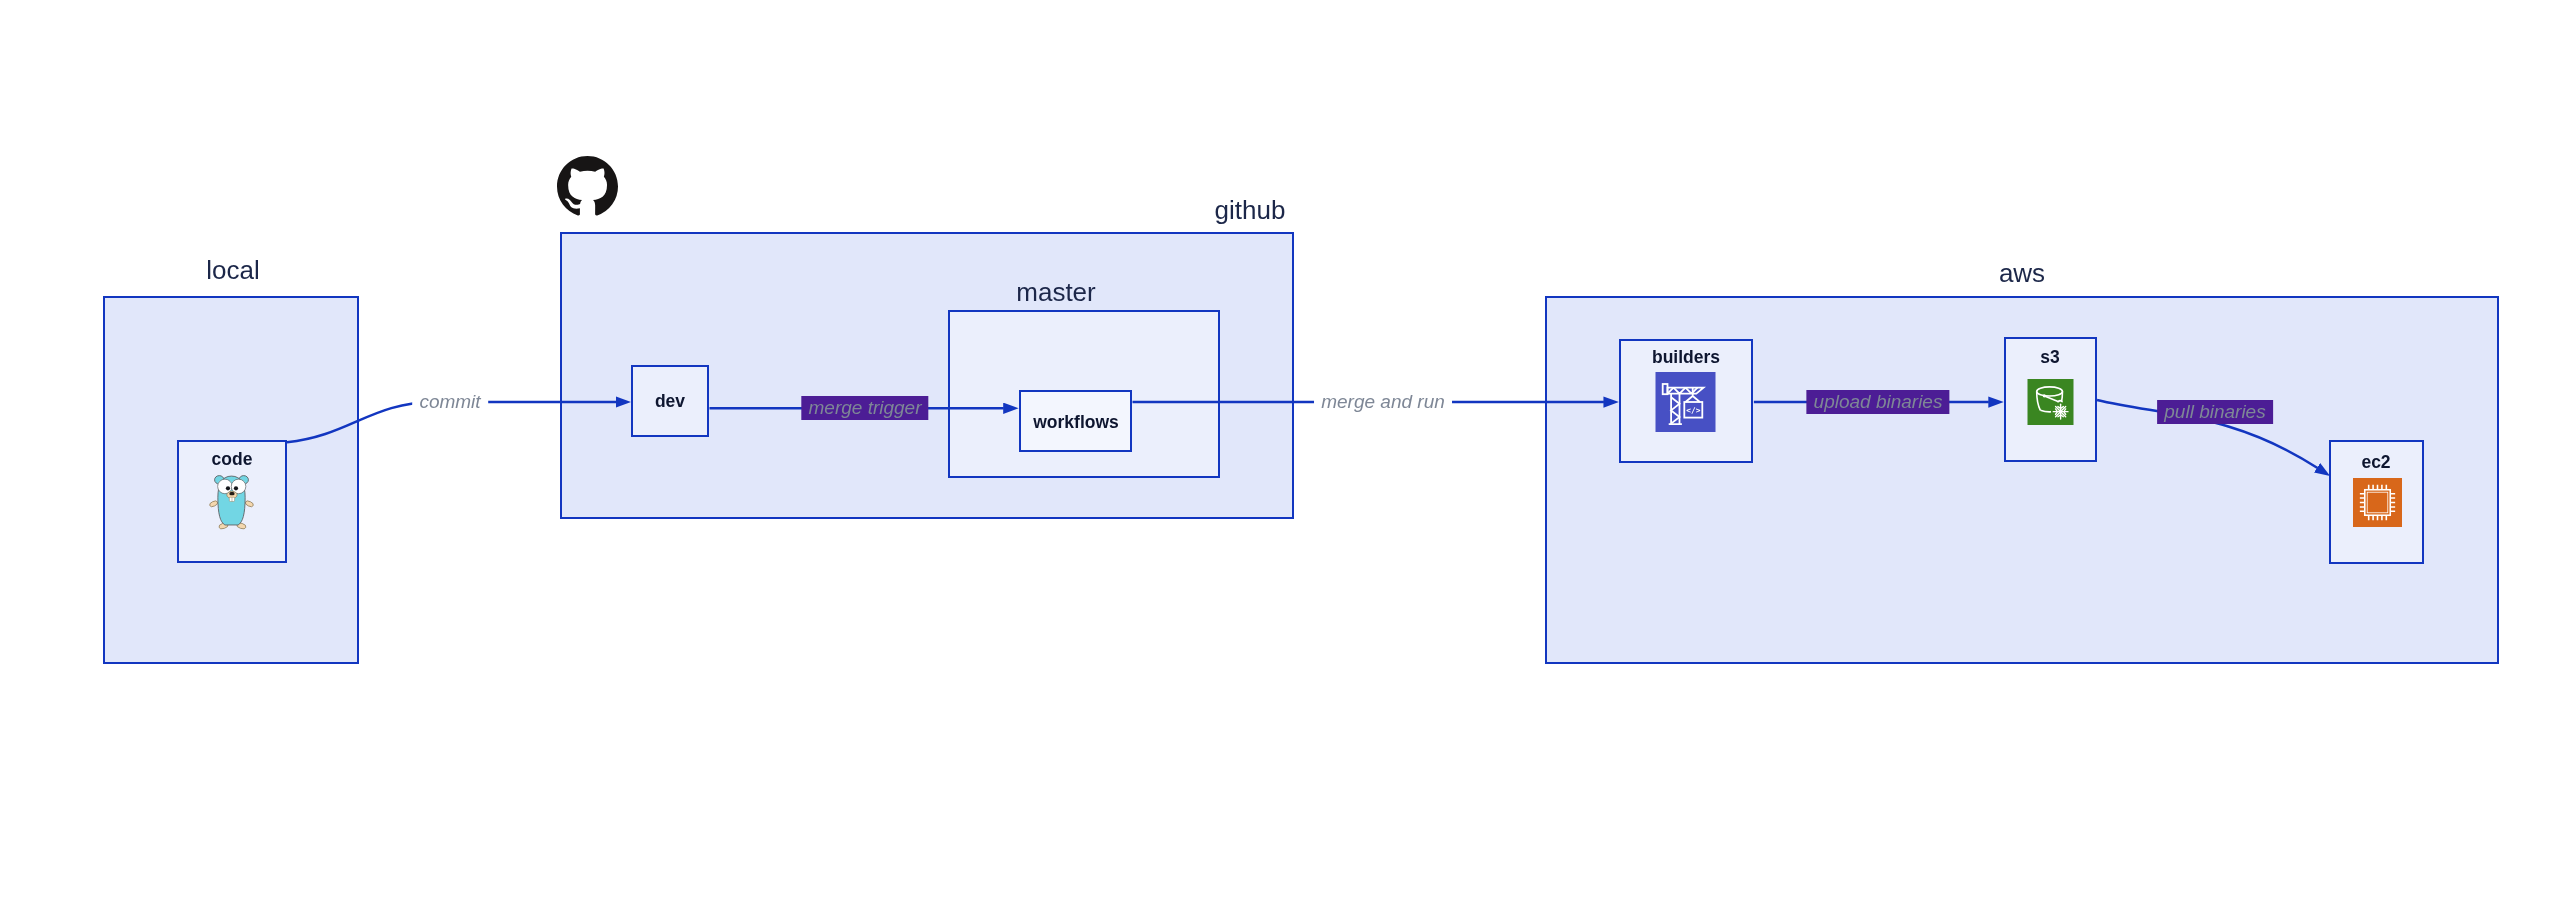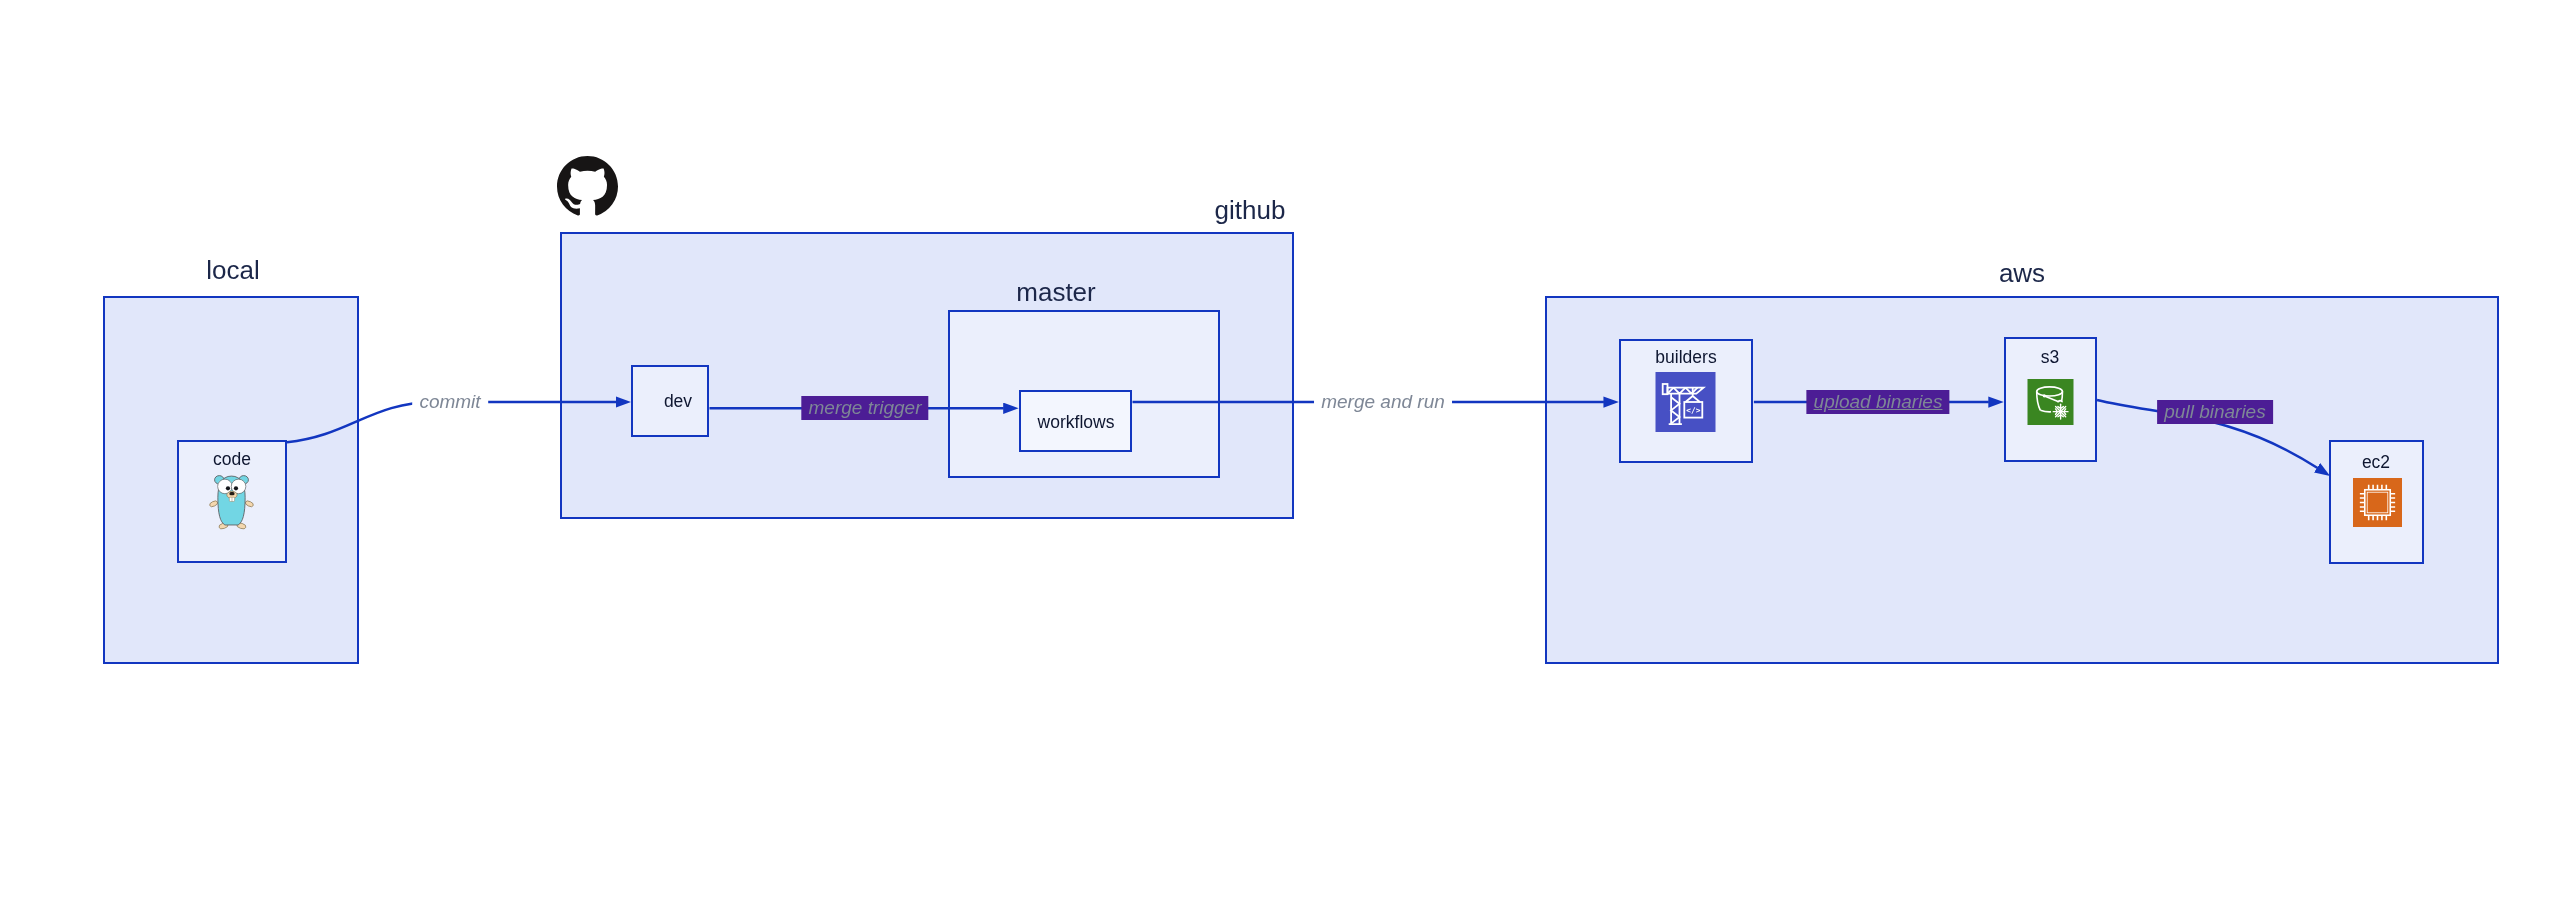--- a/index.html
+++ b/index.html
@@ -9,21 +9,21 @@
   .stage { position:relative; width:2604px; height:902px; background:#ffffff; overflow:hidden; }
 
   
   .cbox { position:absolute; border:2.6px solid #1236c0; background:#e1e7fa; }
   .nbox { position:absolute; border:2.6px solid #1236c0; background:#ebeffc; z-index:1; }
   .nbox.inner { background:#f3f6fe; }
 
   
   .clabel { position:absolute; transform:translate(-50%,-50%); font-size:26px; font-weight:500;
             color:#1c2749; white-space:nowrap; z-index:1; }
-  .nlabel { position:absolute; transform:translate(-50%,-50%); font-size:17.5px; font-weight:400;
+  .nlabel { position:absolute; transform:translate(-50%,-50%); font-size:17.5px; font-weight:700;
             color:#0e1630; white-space:nowrap; z-index:3; }
   .elabel { position:absolute; transform:translate(-50%,-50%); font-size:19px; font-style:italic;
             color:#7e8796; white-space:nowrap; z-index:3; padding:1px 7.2px; }
   .elabel.on-white { background:#ffffff; }
   .elabel.on-lav   { background:#4c1d95; }
 
   .title { position:absolute; left:1302px; top:713px; transform:translate(-50%,-50%);
            font-size:45px; font-weight:500; color:#141d3a; white-space:nowrap;
            text-decoration:underline; text-decoration-thickness:3.6px; text-underline-offset:7.2px; }
 
@@ -49,21 +49,21 @@
   <div class="nbox" style="left:1619px; top:339px; width:134px; height:124px;"></div>
   <div class="nbox" style="left:2004px; top:337px; width:93px; height:125px;"></div>
   <div class="nbox" style="left:2329px; top:440px; width:95px; height:124px;"></div>
 
   <div class="clabel" style="left:233px; top:270px;">local</div>
   <div class="clabel" style="left:1250px; top:210px;">github</div>
   <div class="clabel" style="left:1056px; top:292px;">master</div>
   <div class="clabel" style="left:2022px; top:273px;">aws</div>
 
   <div class="nlabel" style="left:232px; top:459px;">code</div>
-  <div class="nlabel" style="left:670px; top:401px;margin-left:8px;">dev</div>
+  <div class="nlabel" style="left:670px; top:401px;">dev</div>
   <div class="nlabel" style="left:1076px; top:422px;">workflows</div>
   <div class="nlabel" style="left:1686px; top:357px;">builders</div>
   <div class="nlabel" style="left:2050px; top:357px;">s3</div>
   <div class="nlabel" style="left:2376px; top:462px;">ec2</div>
 
   <span class="icon" style="left:557px; top:156px;">
     <svg width="61" height="61" viewBox="0 0 16 16">
       <path fill="#171515" fill-rule="evenodd" d="M8 0C3.58 0 0 3.58 0 8c0 3.54 2.29 6.53 5.47 7.59.4.07.55-.17.55-.38 0-.19-.01-.82-.01-1.49-2.01.37-2.53-.49-2.69-.94-.09-.23-.48-.94-.82-1.13-.28-.15-.68-.52-.01-.53.63-.01 1.08.58 1.23.82.72 1.21 1.87.87 2.33.66.07-.52.28-.87.51-1.07-1.78-.2-3.64-.89-3.64-3.95 0-.87.31-1.59.82-2.15-.08-.2-.36-1.02.08-2.12 0 0 .67-.21 2.2.82.64-.18 1.32-.27 2-.27s1.36.09 2 .27c1.53-1.04 2.2-.82 2.2-.82.44 1.1.16 1.92.08 2.12.51.56.82 1.27.82 2.15 0 3.07-1.87 3.75-3.65 3.95.29.25.54.73.54 1.48 0 1.07-.01 1.93-.01 2.2 0 .21.15.46.55.38A8.01 8.01 0 0 0 16 8c0-4.42-3.58-8-8-8z"></path>
     </svg>
   </span>
@@ -155,18 +155,18 @@
       <path d="M1377,792 L1948,792" marker-end="url(#arrow)"></path>
       <path d="M2198,780 L3113,780" marker-end="url(#arrow)"></path>
       <path d="M3404,780 L3860,780" marker-end="url(#arrow)"></path>
       <path d="M4070,776 C4200,807 4330,800 4498,908" marker-end="url(#arrow)"></path>
     </g>
   </svg>
 
   <div class="elabel on-white" style="left:450px; top:402px;">commit</div>
   <div class="elabel on-lav" style="left:865px; top:408px;">merge trigger</div>
   <div class="elabel on-white" style="left:1383px; top:402px;">merge and run</div>
-  <div class="elabel on-lav" style="left:1878px; top:402px;text-decoration:underline;">upload binaries</div>
+  <div class="elabel on-lav" style="left:1878px; top:402px;">upload binaries</div>
   <div class="elabel on-lav" style="left:2215px; top:412px;">pull binaries</div>
 
 
 </div>
 
 
 </body></html>

